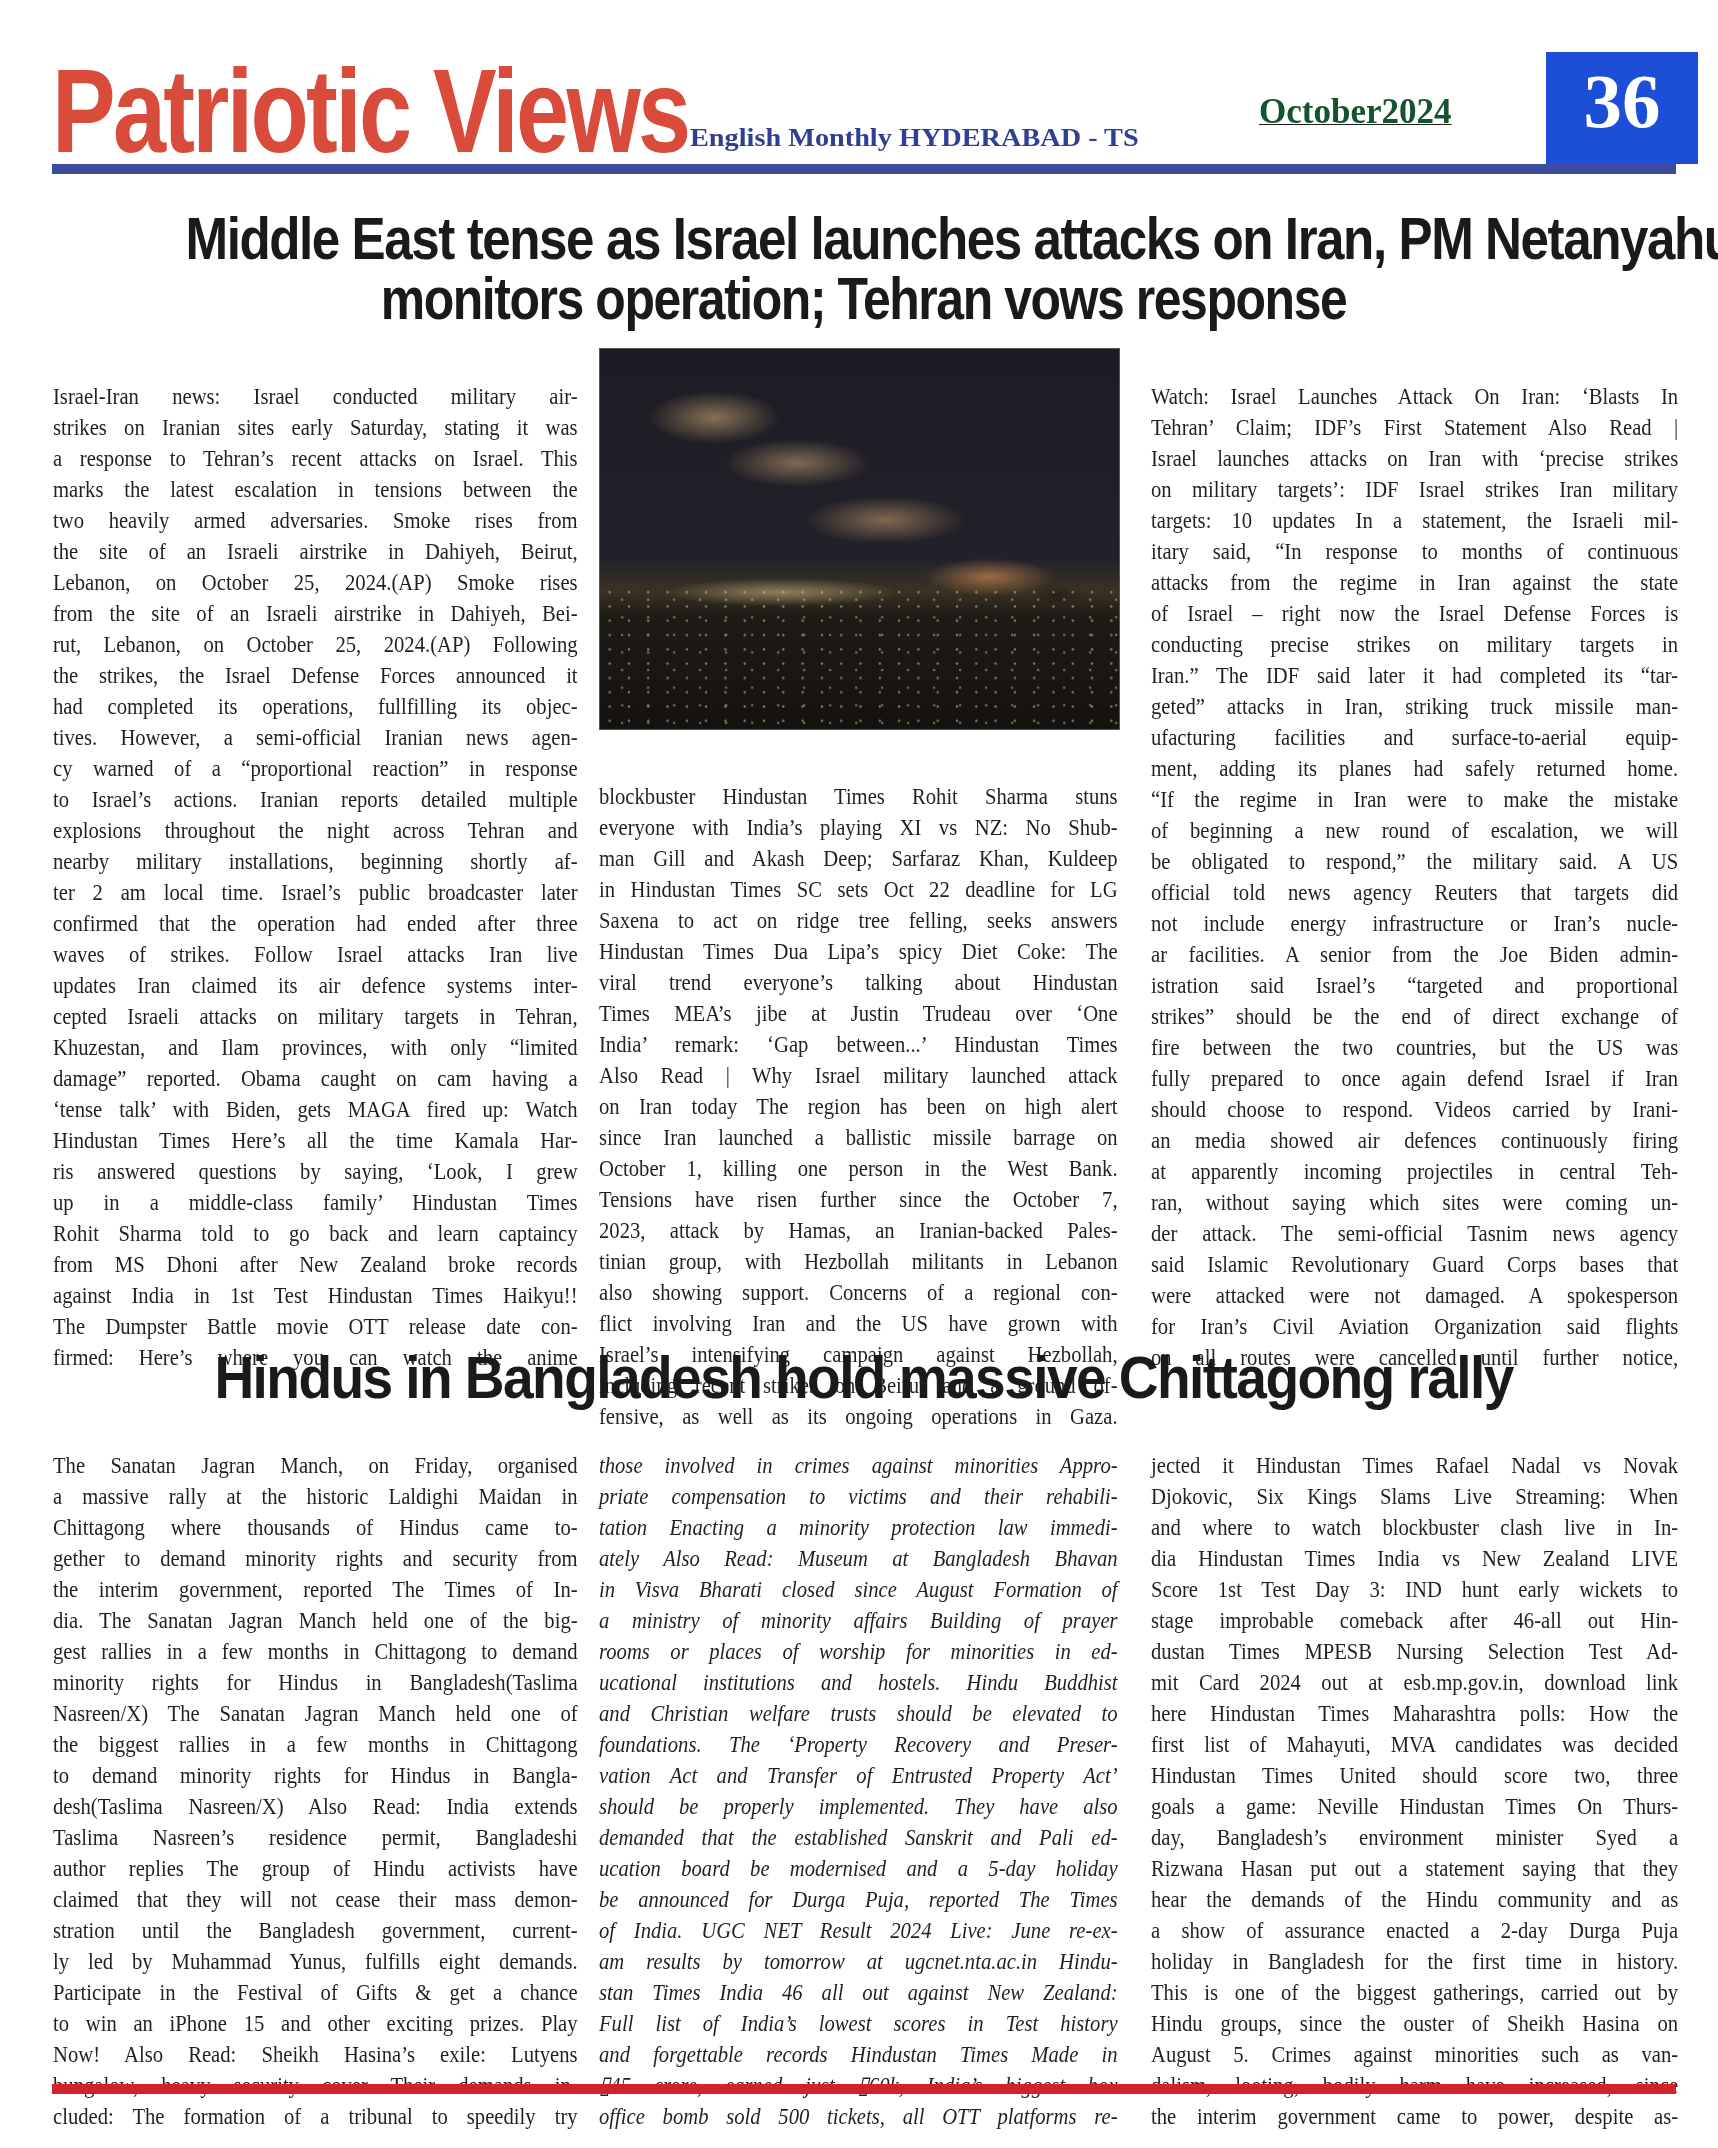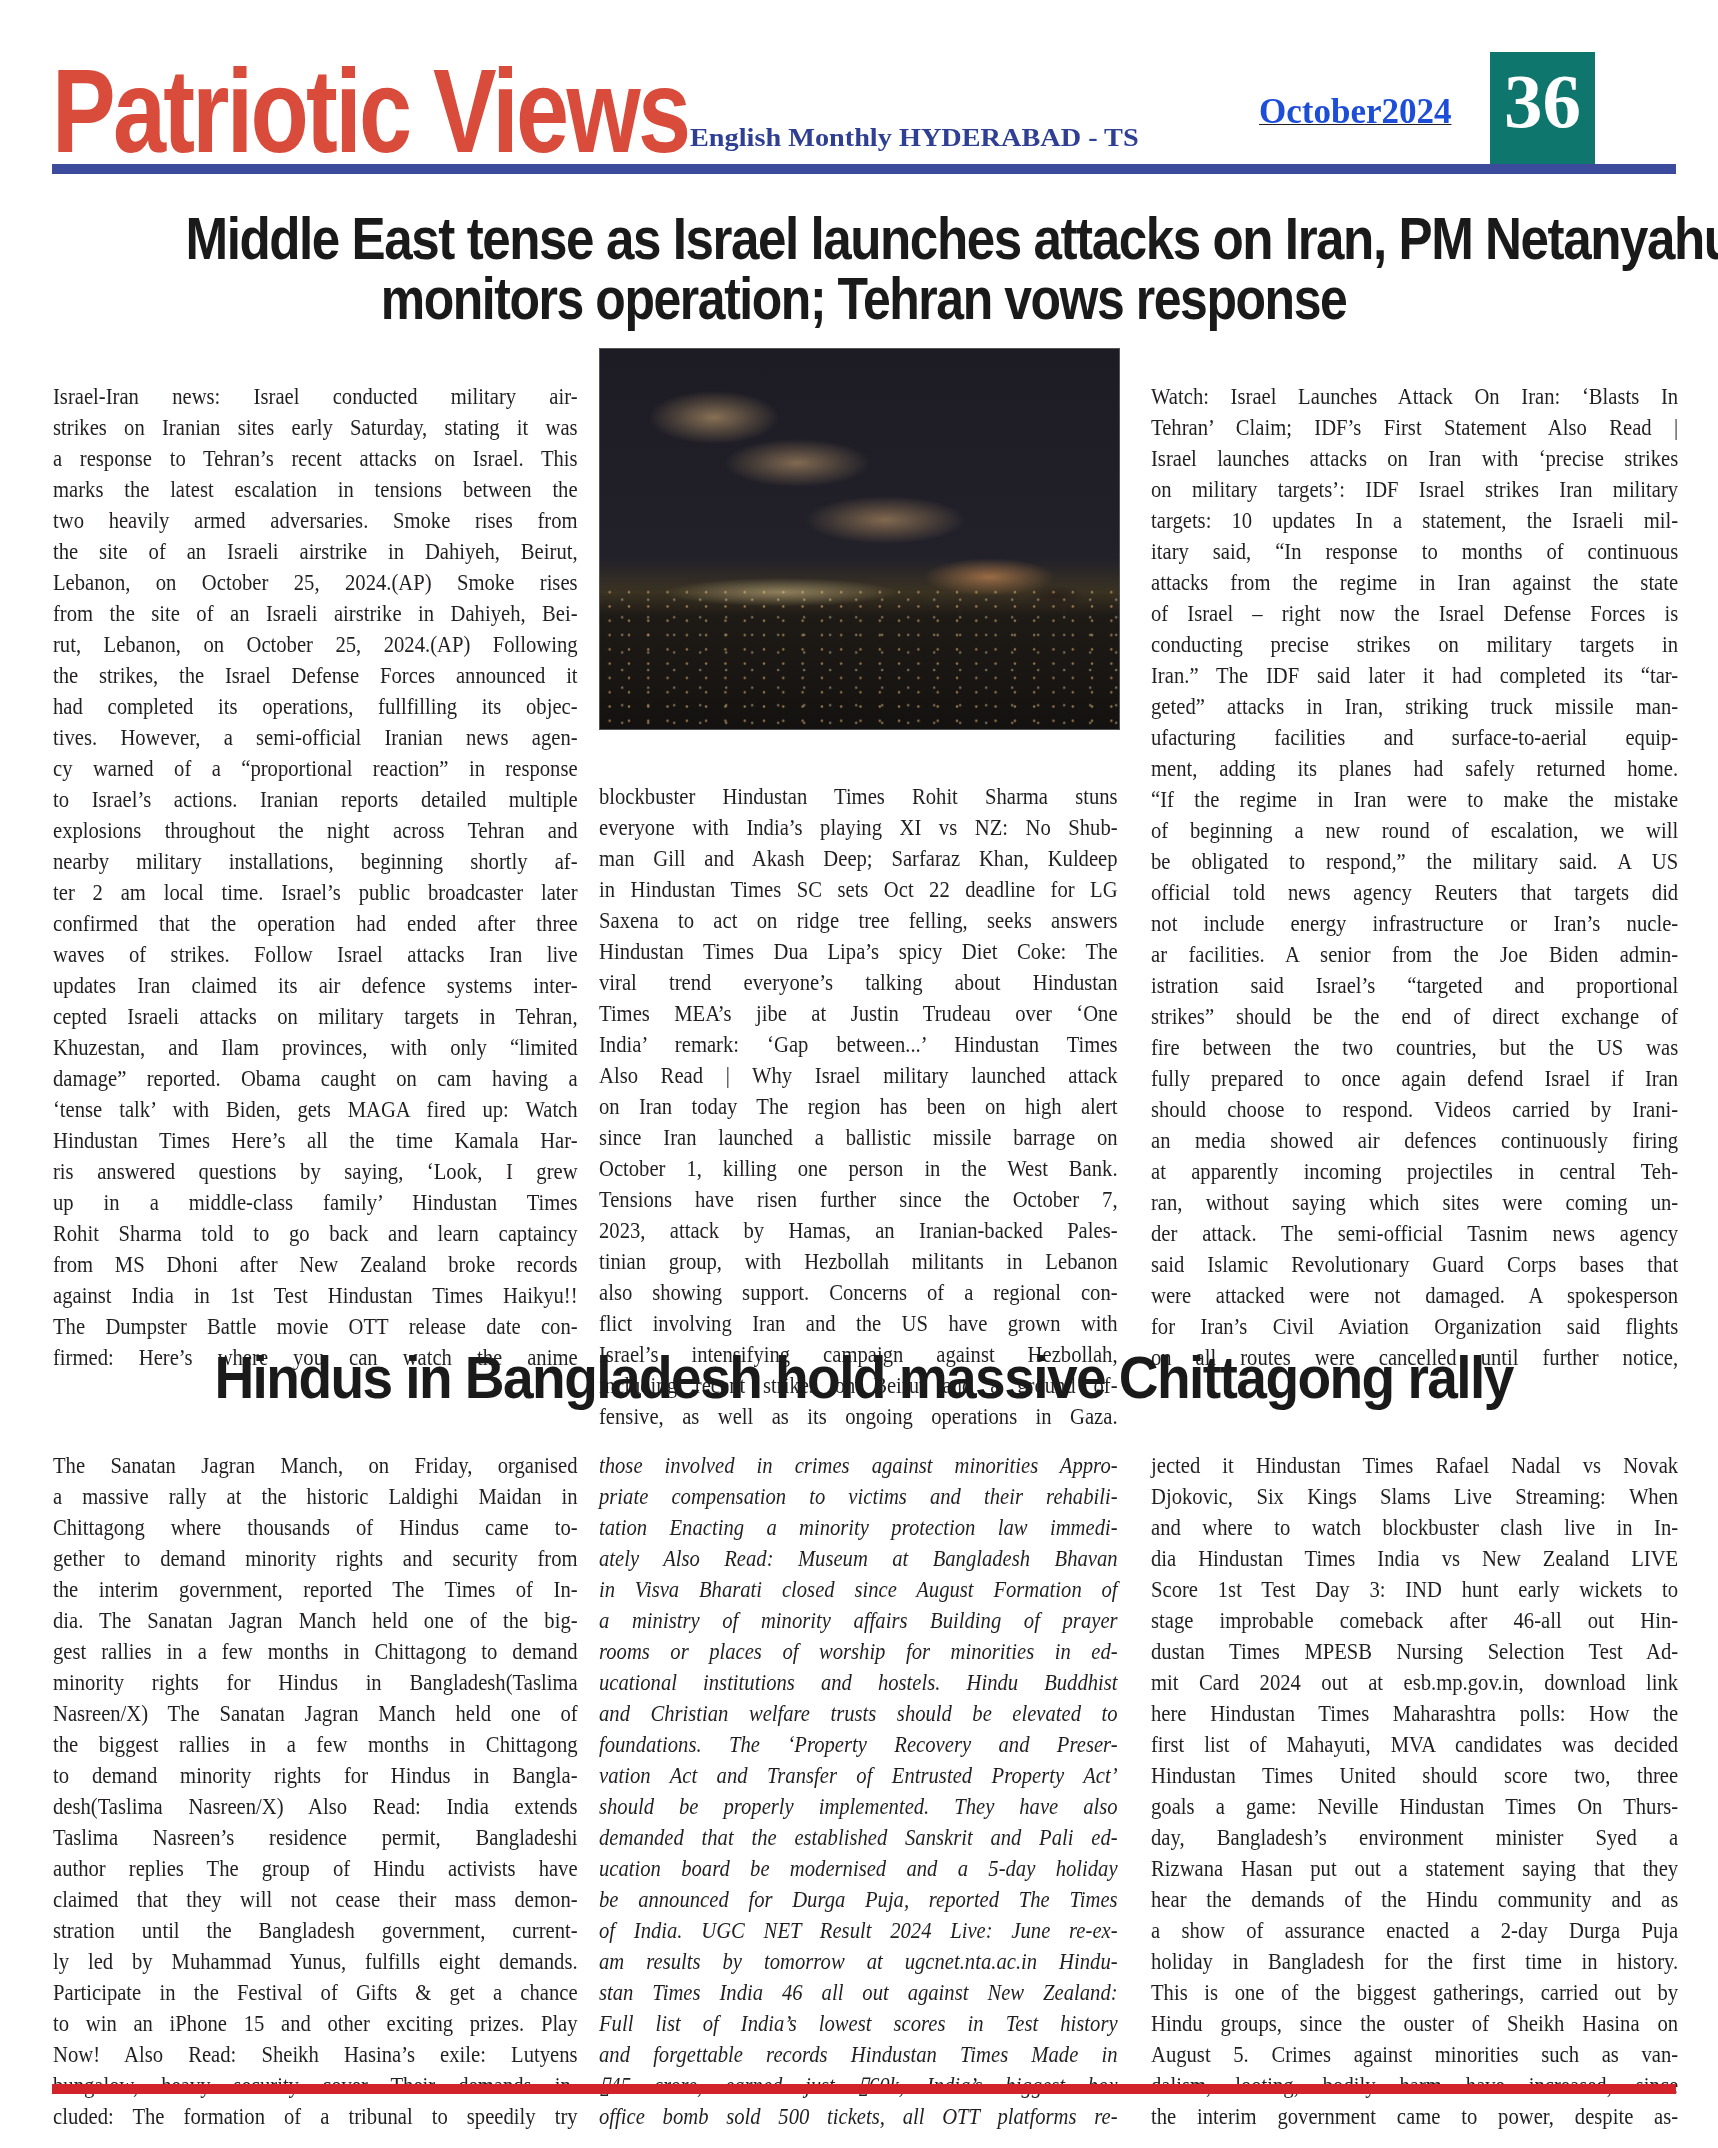--- a/index.html
+++ b/index.html
@@ -12,22 +12,22 @@
     display: inline-block; font-family: "Liberation Sans", sans-serif; font-weight: bold;
     font-size: 119px; line-height: 117px; color: #d94b3b; letter-spacing: -3.4px;
     transform: scaleX(0.58); transform-origin: left top; white-space: nowrap;
   }
   .masthead-sub { left: 690px; top: 123px; white-space: nowrap; }
   .masthead-sub span {
     display: inline-block; font-family: "Liberation Serif", serif; font-weight: bold; font-size: 26px;
     color: #2e3f94; transform: scaleX(0.80); transform-origin: left top;
   }
   .masthead-date { left: 1259px; top: 92px; white-space: nowrap; }
-  .masthead-date span { font-family: "Liberation Serif", serif; font-weight: bold; font-size: 35px; color: #1d4ed8; }
-  .page-box { left: 1490px; top: 52px; width: 105px; height: 112px; background: #0f766e; }
+  .masthead-date span { font-family: "Liberation Serif", serif; font-weight: bold; font-size: 35px; color: #14532d; }
+  .page-box { left: 1546px; top: 52px; width: 152px; height: 112px; background: #1d4ed8; }
   .page-box span {
     position: absolute; left: 0; right: 0; top: 6.7px; text-align: center;
     font-family: "Liberation Serif", serif; font-weight: bold; font-size: 77px; line-height: 84px; color: #ffffff;
   }
   .blue-rule { left: 52px; top: 164px; width: 1624px; height: 10px; background: #3d4b9c; }
   .red-rule { left: 52px; top: 2084px; width: 1624px; height: 10px; background: #d3232a; }
 
   
   .headline { left: 52px; width: 1624px; text-align: center; white-space: nowrap; }
   .headline span {

